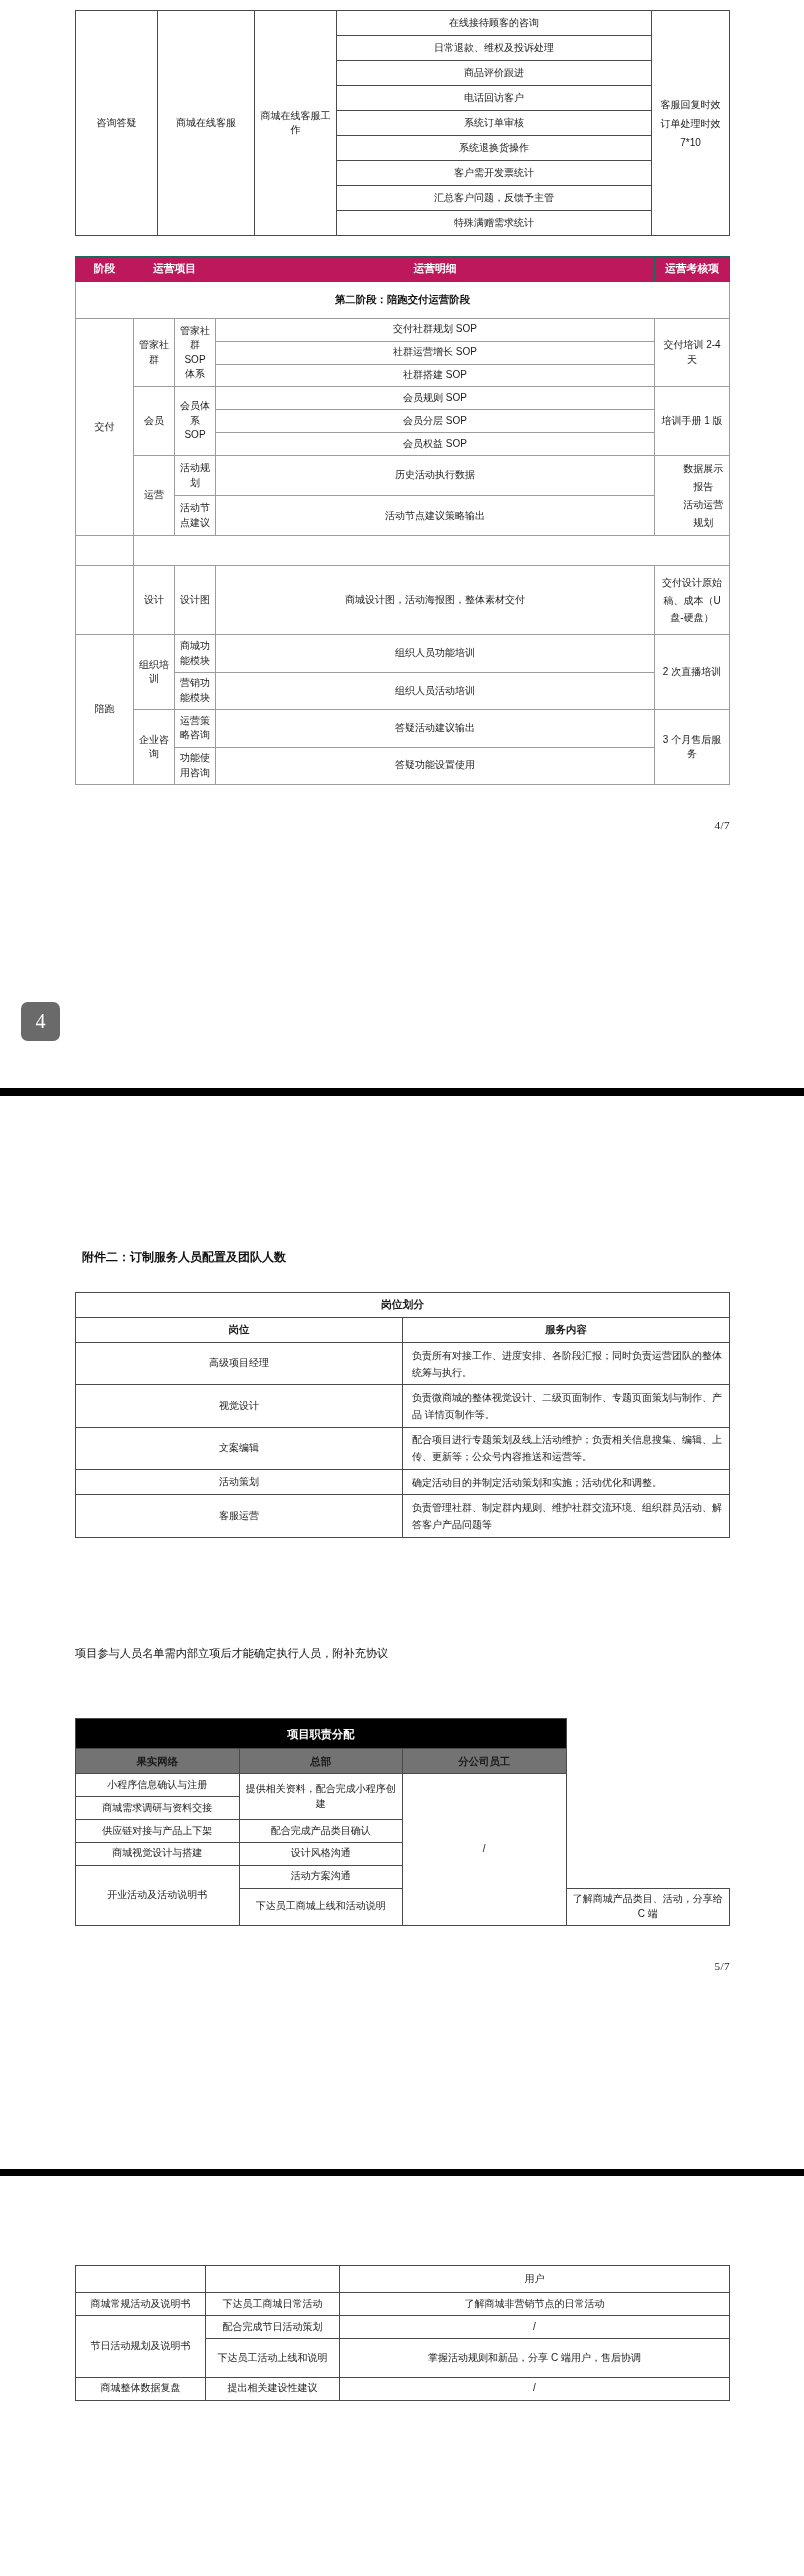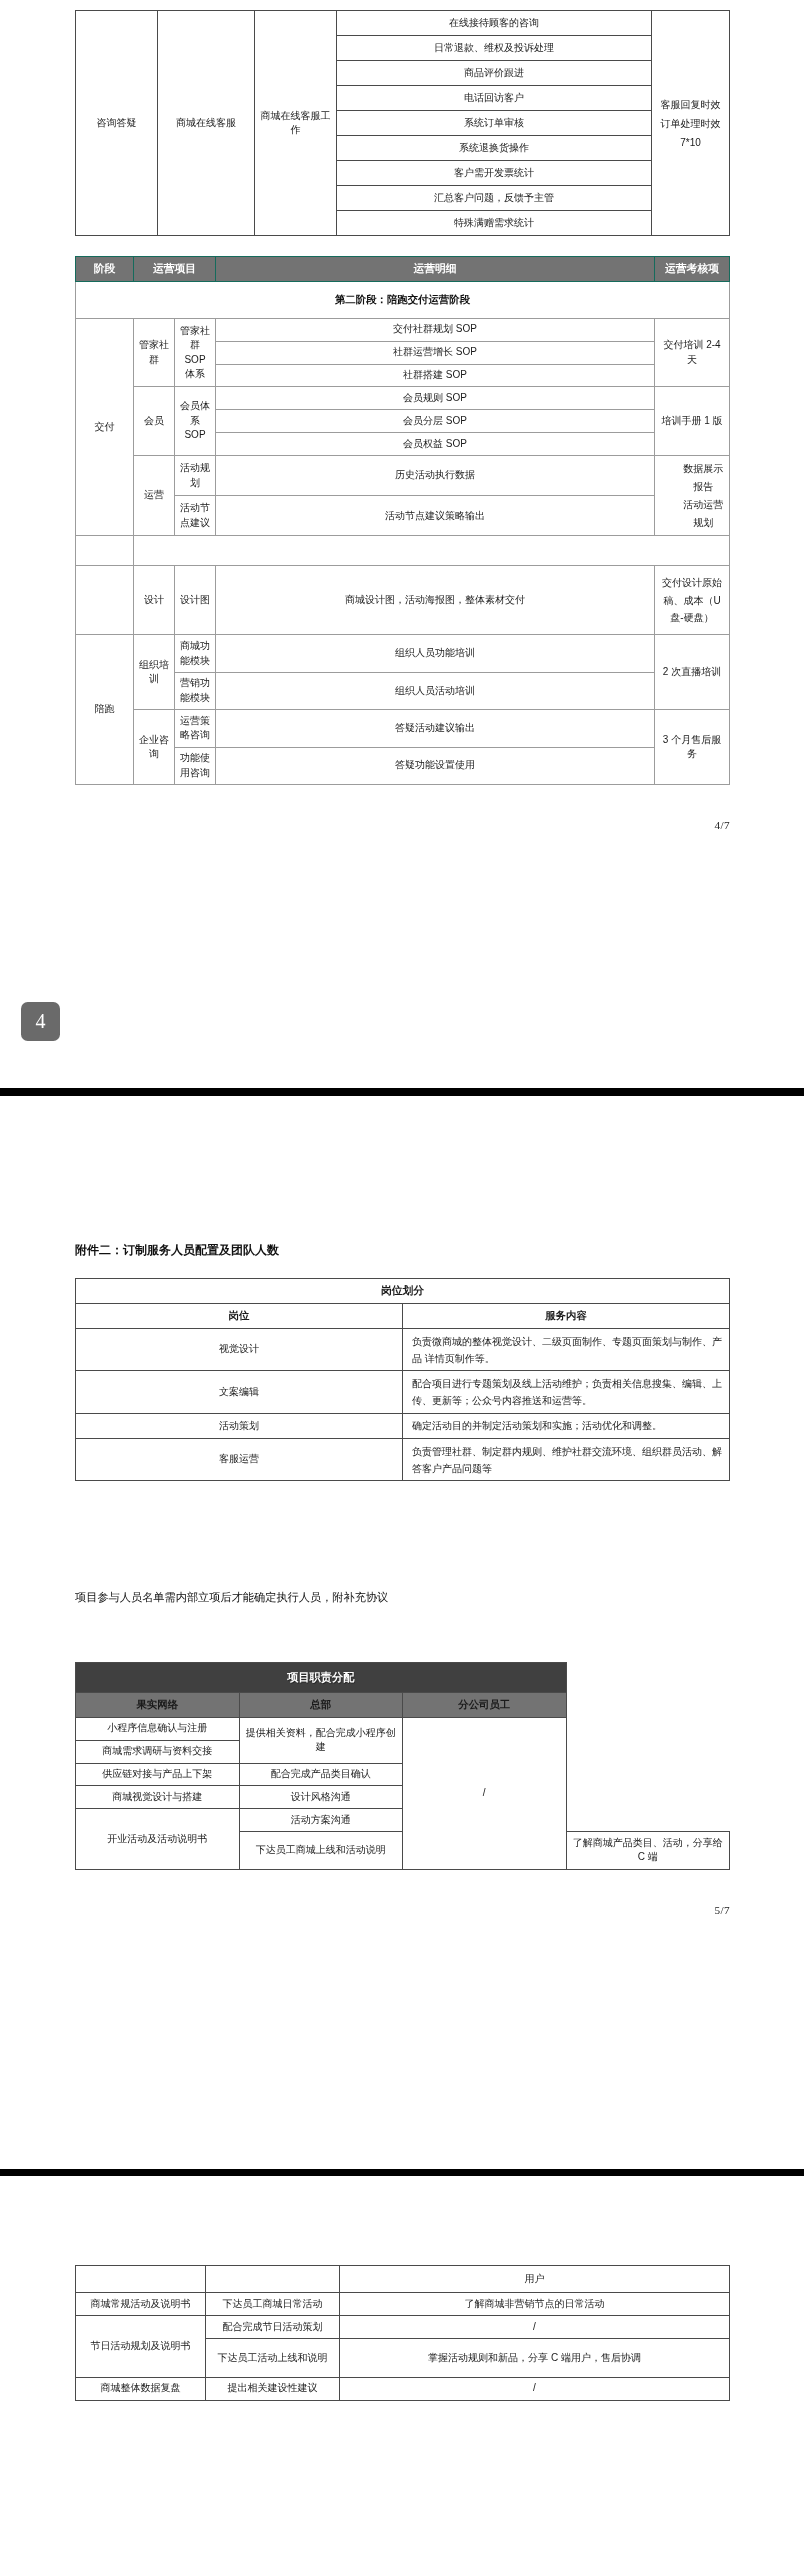--- a/index.html
+++ b/index.html
@@ -70,40 +70,40 @@
   .t1 .col5 { width:78px; }
 
   
   .t2 .titlerow td {
     font-size:10.4px;
     font-weight:bold;
     height:37px;
     color:#111;
   }
   .t2 thead th {
-    background:#737373;
+    background:#be185d;
     color:#ffffff;
     font-weight:bold;
     font-size:10.8px;
     height:25px;
     border-color:#156b5c;
   }
   .t2 td { height:22.4px; }
   .t2 .c1 { width:58px; }
   .t2 .c2 { width:82px; }
   .t2 .c3 { width:80px; }
   .t2 .c5 { width:75px;margin-top:28px; }
   .t2 .blankrow td { height:30px; border-left-color:#9c9c9c; }
 
   
   .heading {
     font-size:12px;
     font-weight:bold;
     color:#111;
-    margin:0;
+    margin:7px;
   }
   .para {
     font-size:11.2px;
     color:#111;
     margin:0;
   }
 
   
   .t3 .grouphead td {
     font-weight:bold;
@@ -114,21 +114,21 @@
     font-weight:bold;
     font-size:10.4px;
     height:25px;
   }
   .t3 td { font-size:9.7px; }
   .t3 .lbl { width:93px; }
   .t3 .desc { text-align:left; padding-left:9px; line-height:1.7; }
 
   
   .t4 .redhead td {
-    background:#404040;
+    background:#000000;
     color:#ffffff;
     font-weight:bold;
     font-size:11.2px;
     height:30px;
     border-color:#c00000;
     text-shadow:0.7px 0.7px 0.7px rgba(0,0,0,.45);
   }
   .t4 .subhead td {
     background:#737373;
     font-weight:bold;
@@ -313,20 +313,24 @@
       <table class="doc hardline t3">
         <tbody>
           <tr class="grouphead">
             <td colspan="2">岗位划分</td>
           </tr>
           <tr class="colhead">
             <td class="lbl">岗位</td>
             <td>服务内容</td>
           </tr>
           <tr>
+            <td class="lbl">高级项目经理</td>
+            <td class="desc">负责所有对接工作、进度安排、各阶段汇报；同时负责运营团队的整体统筹与执行。</td>
+          </tr>
+          <tr>
             <td class="lbl">视觉设计</td>
             <td class="desc">负责微商城的整体视觉设计、二级页面制作、专题页面策划与制作、产品 详情页制作等。</td>
           </tr>
           <tr>
             <td class="lbl">文案编辑</td>
             <td class="desc">配合项目进行专题策划及线上活动维护；负责相关信息搜集、编辑、上传、更新等；公众号内容推送和运营等。</td>
           </tr>
           <tr>
             <td class="lbl">活动策划</td>
             <td class="desc">确定活动目的并制定活动策划和实施；活动优化和调整。</td>

